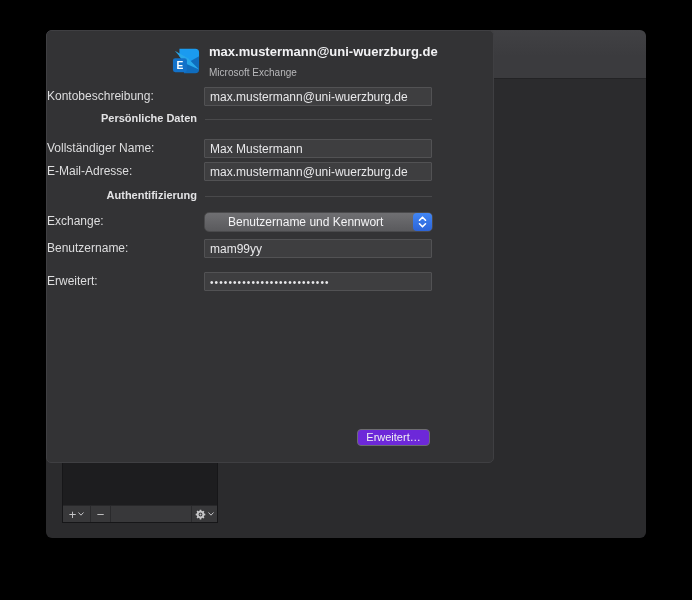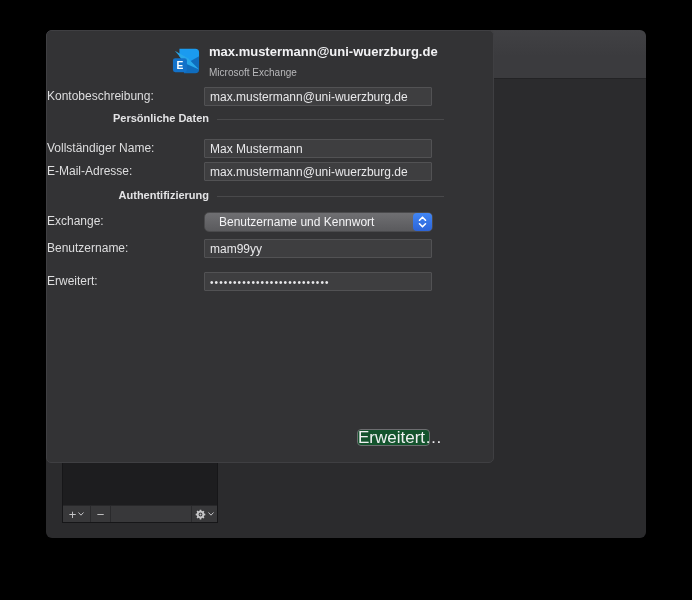--- a/index.html
+++ b/index.html
@@ -86,45 +86,45 @@
   }
   .field {
     position: absolute; left: 157px; top: 0; width: 228px; height: 19px;
     background: #3e3e40; border: 1px solid #525254; border-radius: 1px;
     color: #e8e8ea; font-size: 12px; padding: 0 5px;
     font-family: "Liberation Sans", "DejaVu Sans", sans-serif;
     outline: none;
   }
   .field.pw { font-size: 10px; letter-spacing: 1.1px; padding-top: 1px; }
 
-  .section { position: absolute; left: 12px; height: 14px; width: 385px; padding-left: 47px; }
+  .section { position: absolute; left: 0; height: 14px; width: 385px; padding-left: 47px; }
   .section .sec-lbl {
     position: absolute; left: 0; top: 0; width: 150px; text-align: right;
     color: #e3e3e5; font-size: 11px; font-weight: bold; white-space: nowrap;
   }
   .section .sec-line {
     position: absolute; left: 158px; right: 0; top: 7px; height: 1px; background: #49494b;
   }
 
   .popup {
     position: absolute; left: 157px; top: 0; width: 229px; height: 20px;
     border-radius: 5px; background: linear-gradient(#6f6f72, #5a5a5d);
     border: 1px solid #4a4a4c;
-    color: #f4f4f6; font-size: 12px; line-height: 18px; padding-left: 14px;
+    color: #f4f4f6; font-size: 12px; line-height: 18px; padding-left: 23px;
   }
   .popup-cap {
     position: absolute; right: 0; top: 0; width: 19px; height: 18px;
     border-radius: 4px; background: linear-gradient(#4186f4, #2c64d9);
     display: flex; align-items: center; justify-content: center;
   }
 
   .btn-advanced {
     position: absolute; left: 310px; top: 398px; width: 73px; height: 17px;
-    background: #14532d; border: 1px solid #6d6d70; border-radius: 4px;
-    color: #f0f0f2; font-size: 17px; line-height: 15px; text-align: center;
+    background: #6d28d9; border: 1px solid #6d6d70; border-radius: 4px;
+    color: #f0f0f2; font-size: 11px; line-height: 15px; text-align: center;
   }
 </style>
 </head>
 <body>
 
 <div class="window">
 
   <div class="titlebar">
     <div class="traffic">
       <div class="light red"></div>

